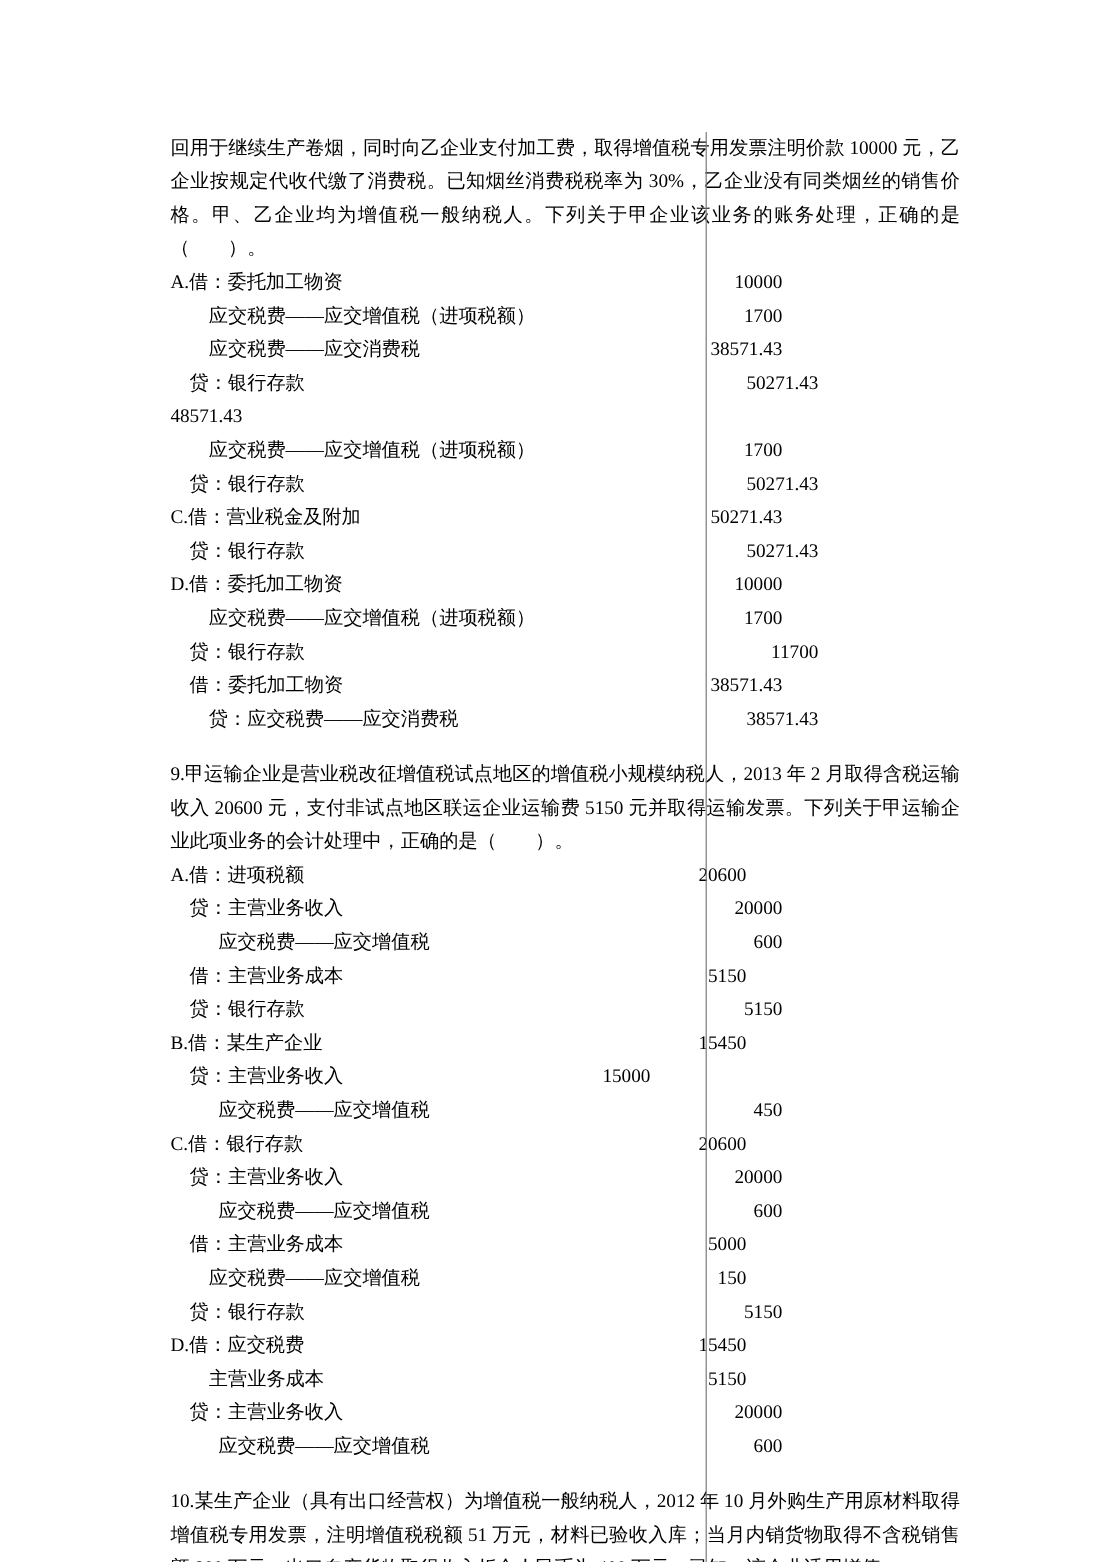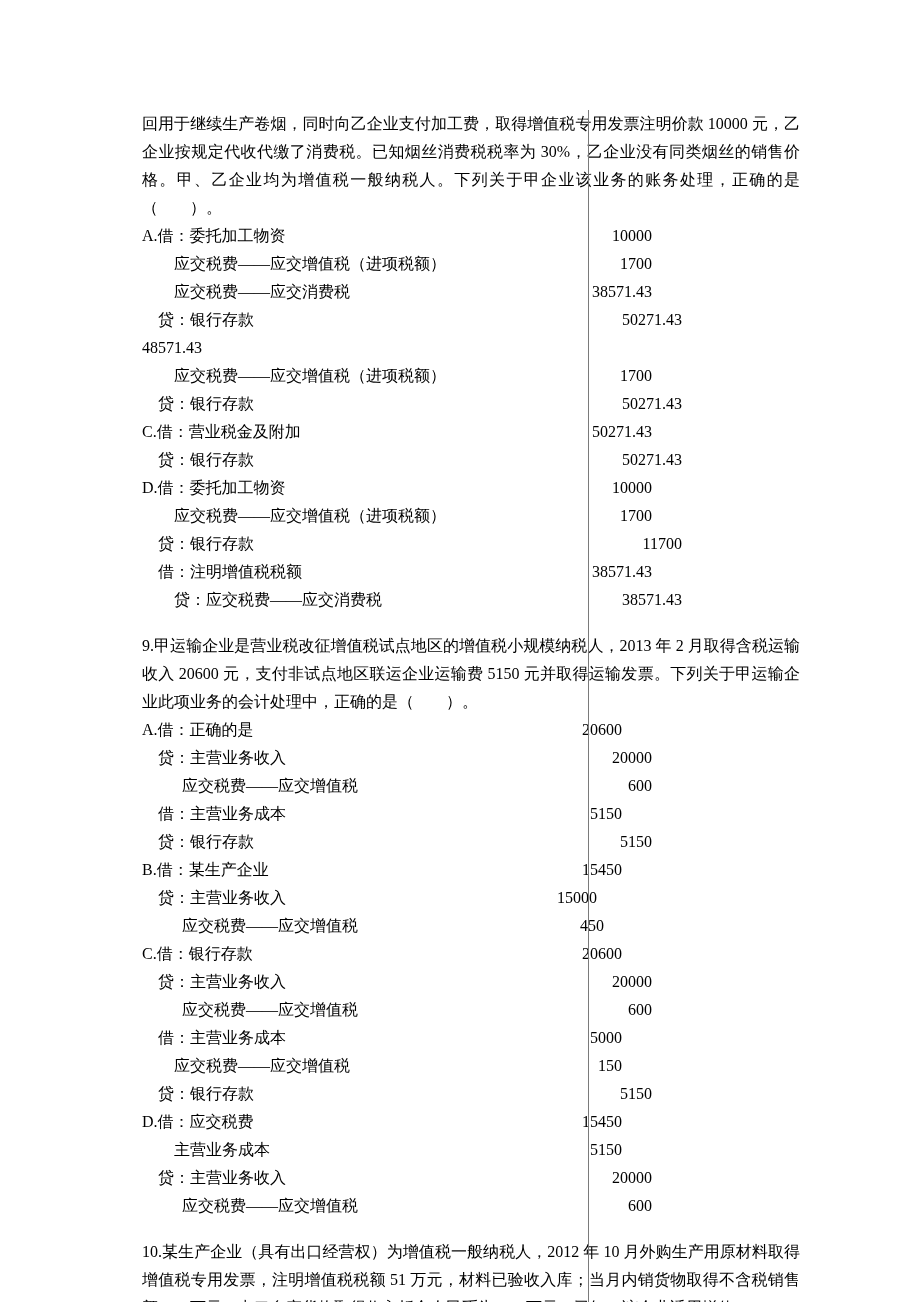--- a/index.html
+++ b/index.html
@@ -102,36 +102,36 @@
         </div>
       <div class="entry-row">
           <div class="label" style="width:360px">        应交税费——应交增值税（进项税额）</div>
           <div class="amt" style="width:150px;text-align:right">1700</div>
         </div>
       <div class="entry-row">
           <div class="label" style="width:360px">    贷：银行存款</div>
           <div class="amt" style="width:180px;text-align:right">11700</div>
         </div>
       <div class="entry-row">
-          <div class="label" style="width:360px">    借：注明增值税税额</div>
+          <div class="label" style="width:360px">    借：委托加工物资</div>
           <div class="amt" style="width:150px;text-align:right">38571.43</div>
         </div>
       <div class="entry-row">
           <div class="label" style="width:390px">        贷：应交税费——应交消费税</div>
           <div class="amt" style="width:150px;text-align:right">38571.43</div>
         </div>
     </div>
   </div>
 
   <div class="block q-gap">
     <div class="para">9.甲运输企业是营业税改征增值税试点地区的增值税小规模纳税人，2013 年 2 月取得含税运输收入 20600 元，支付非试点地区联运企业运输费 5150 元并取得运输发票。下列关于甲运输企业此项业务的会计处理中，正确的是（　　）。</div>
 
     <div class="entry-option">
       <div class="entry-row">
-          <div class="label" style="width:360px">A.借：正确的是</div>
+          <div class="label" style="width:360px">A.借：进项税额</div>
           <div class="amt" style="width:120px;text-align:right">20600</div>
         </div>
       <div class="entry-row">
           <div class="label" style="width:360px">    贷：主营业务收入</div>
           <div class="amt" style="width:150px;text-align:right">20000</div>
         </div>
       <div class="entry-row">
           <div class="label" style="width:390px">          应交税费——应交增值税</div>
           <div class="amt" style="width:120px;text-align:right">600</div>
         </div>
@@ -145,25 +145,25 @@
         </div>
     </div>
 
     <div class="entry-option">
       <div class="entry-row">
           <div class="label" style="width:360px">B.借：某生产企业</div>
           <div class="amt" style="width:120px;text-align:right">15450</div>
         </div>
       <div class="entry-row">
           <div class="label" style="width:360px">    贷：主营业务收入</div>
-          <div class="amt" style="width:150px;text-align:center">15000</div>
-        </div>
-      <div class="entry-row">
-          <div class="label" style="width:390px">          应交税费——应交增值税</div>
-          <div class="amt" style="width:120px;text-align:center">450</div>
+          <div class="amt" style="width:150px;text-align:left">15000</div>
+        </div>
+      <div class="entry-row">
+          <div class="label" style="width:390px">          应交税费——应交增值税</div>
+          <div class="amt" style="width:120px;text-align:right">450</div>
         </div>
     </div>
 
     <div class="entry-option">
       <div class="entry-row">
           <div class="label" style="width:360px">C.借：银行存款</div>
           <div class="amt" style="width:120px;text-align:right">20600</div>
         </div>
       <div class="entry-row">
           <div class="label" style="width:360px">    贷：主营业务收入</div>

